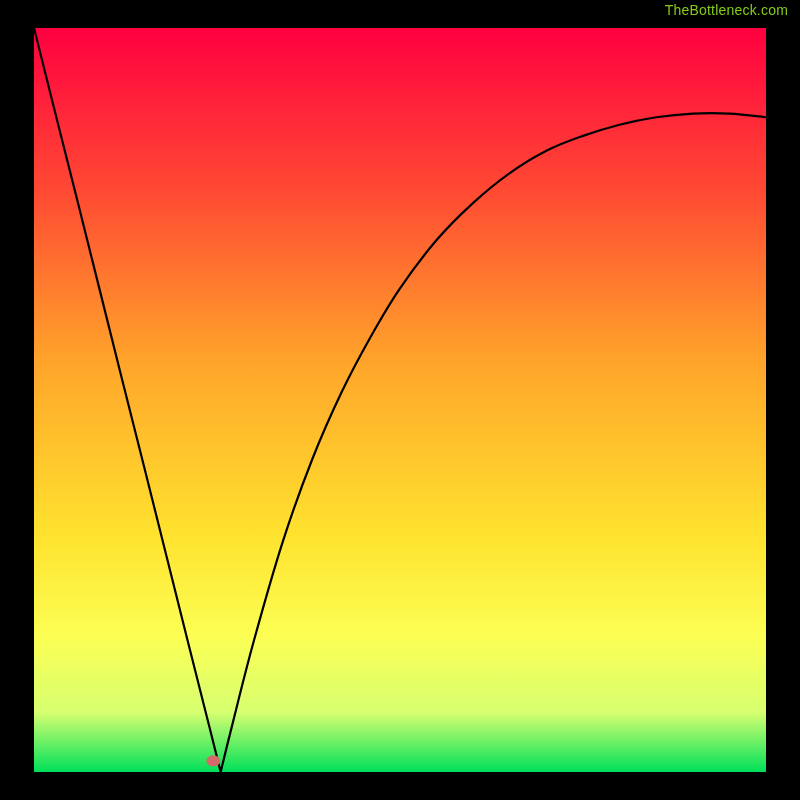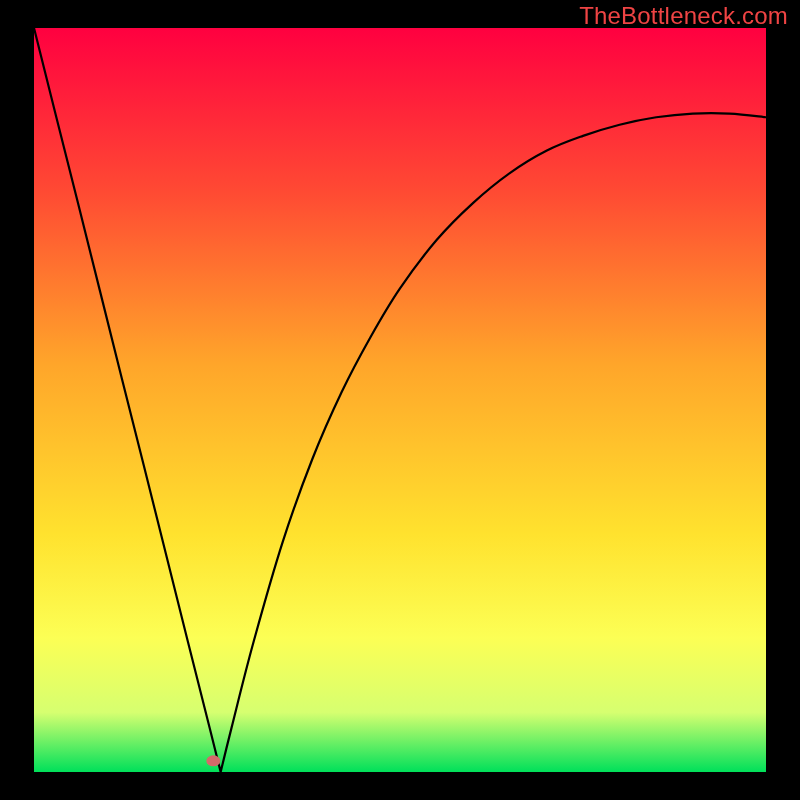--- a/index.html
+++ b/index.html
@@ -14,22 +14,22 @@
   .frame {
     position: relative;
     width: 800px;
     height: 800px;
     background: #000;
   }
   .watermark {
     position: absolute;
     top: 2px;
     right: 12px;
-    color: #ef4444;
-    font-size: 24px;
+    color: #84cc16;
+    font-size: 14px;
     font-weight: 500;
     letter-spacing: 0.2px;
     z-index: 10;
   }
   svg.plot {
     position: absolute;
     left: 34px;
     top: 28px;
     width: 732px;
     height: 744px;

